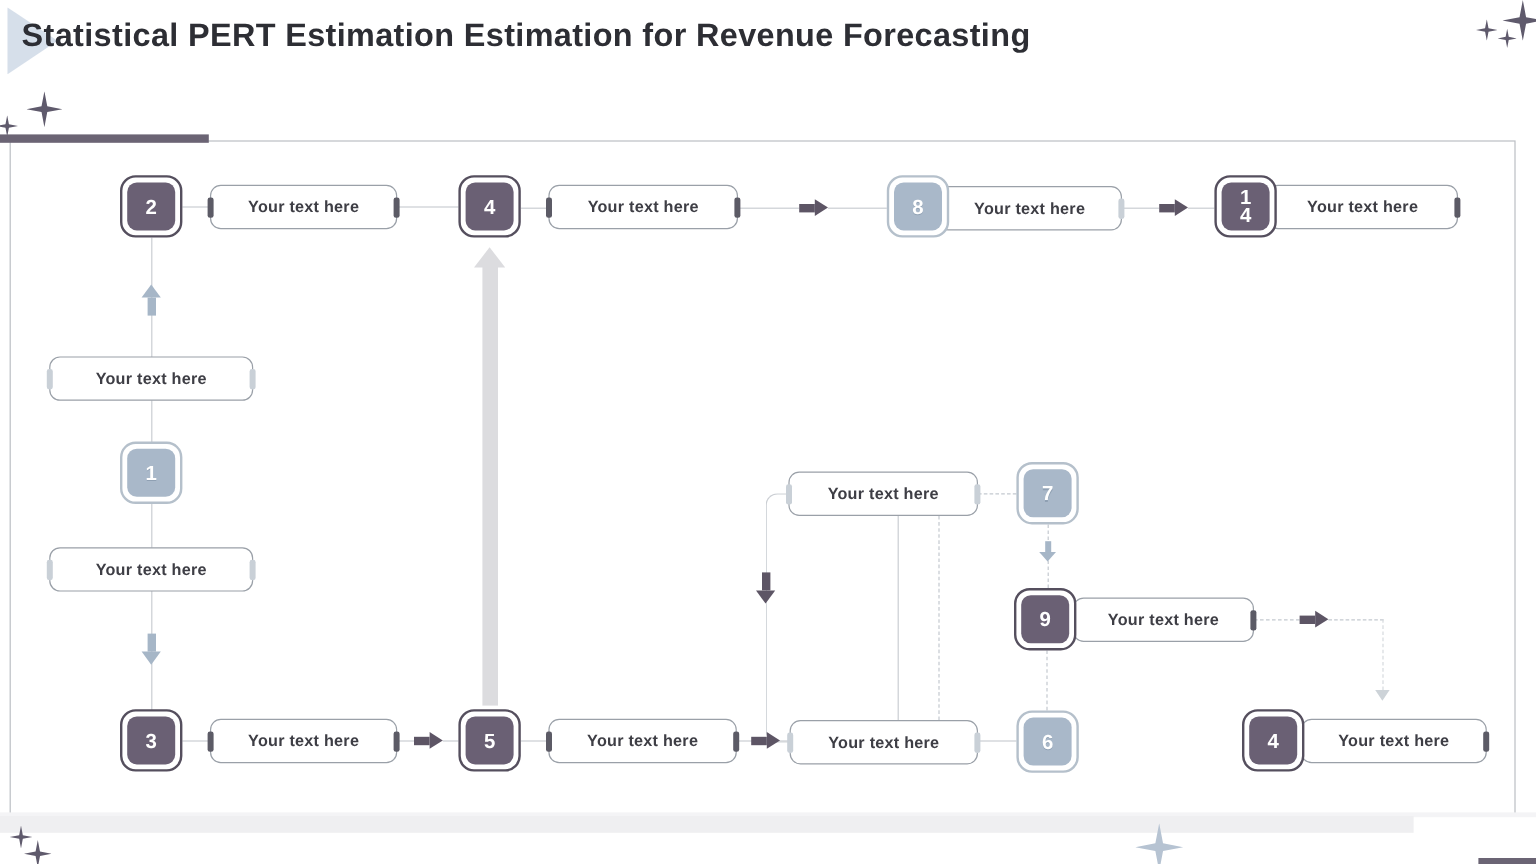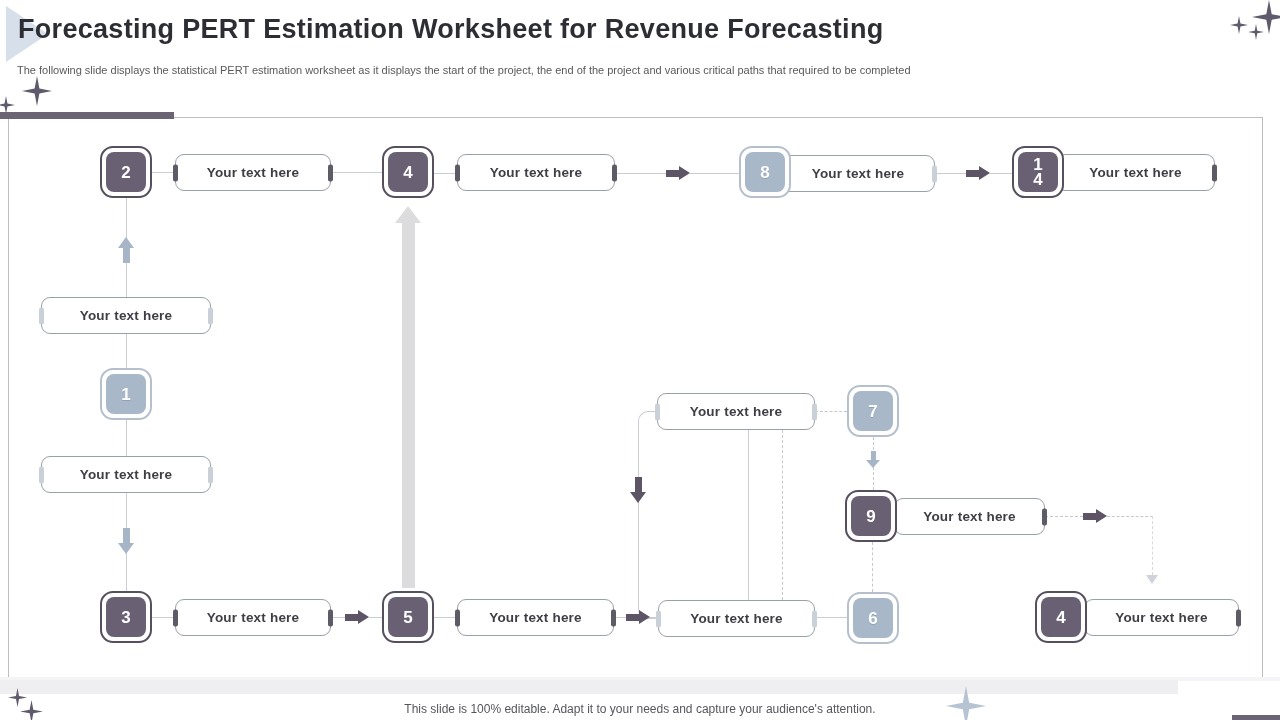--- a/index.html
+++ b/index.html
@@ -82,22 +82,21 @@
   .footer-note{position:absolute;left:0;top:702px;width:1280px;text-align:center;
                font-size:12px;color:#55565c;}
   .corner-rect{position:absolute;left:1232px;top:715px;width:48px;height:6px;background:#6b6474;}
 </style>
 </head>
 <body>
 
 <div class="slide">
 
   <div class="play-tri"></div>
-  <div class="title">Forecasting PERT Estimation Worksheet for Revenue Forecasting</div>
-  <div class="subtitle">The following slide displays the statistical PERT estimation worksheet as it displays the start of the project, the end of the project and various critical paths that required to be completed</div>
+  <div class="title">Statistical PERT Estimation Estimation for Revenue Forecasting</div>
 
   <div class="star dark" style="left:22px;top:76px;width:30px;height:30px;"></div>
   <div class="star dark" style="left:-3px;top:96px;width:18px;height:18px;"></div>
   <div class="star dark" style="left:1252px;top:0px;width:34px;height:34px;"></div>
   <div class="star dark" style="left:1230px;top:16px;width:18px;height:18px;"></div>
   <div class="star dark" style="left:1248px;top:24px;width:16px;height:16px;"></div>
 
   <div class="hdr-bar"></div>
   <div class="canvas"></div>
 
@@ -282,19 +281,18 @@
       </div>
     </div>
   <div class="node dark" style="left:1035px;top:591px;">
     <div class="core">
         <span>4</span>
       </div>
     </div>
 
   <div class="foot-band-a"></div>
   <div class="foot-band-b"></div>
-  <div class="footer-note">This slide is 100% editable. Adapt it to your needs and capture your audience's attention.</div>
   <div class="star dark" style="left:8px;top:688px;width:19px;height:19px;"></div>
   <div class="star dark" style="left:20px;top:700px;width:23px;height:23px;"></div>
   <div class="star light" style="left:946px;top:686px;width:40px;height:40px;"></div>
   <div class="corner-rect"></div>
 
 </div>
 
 </body></html>

